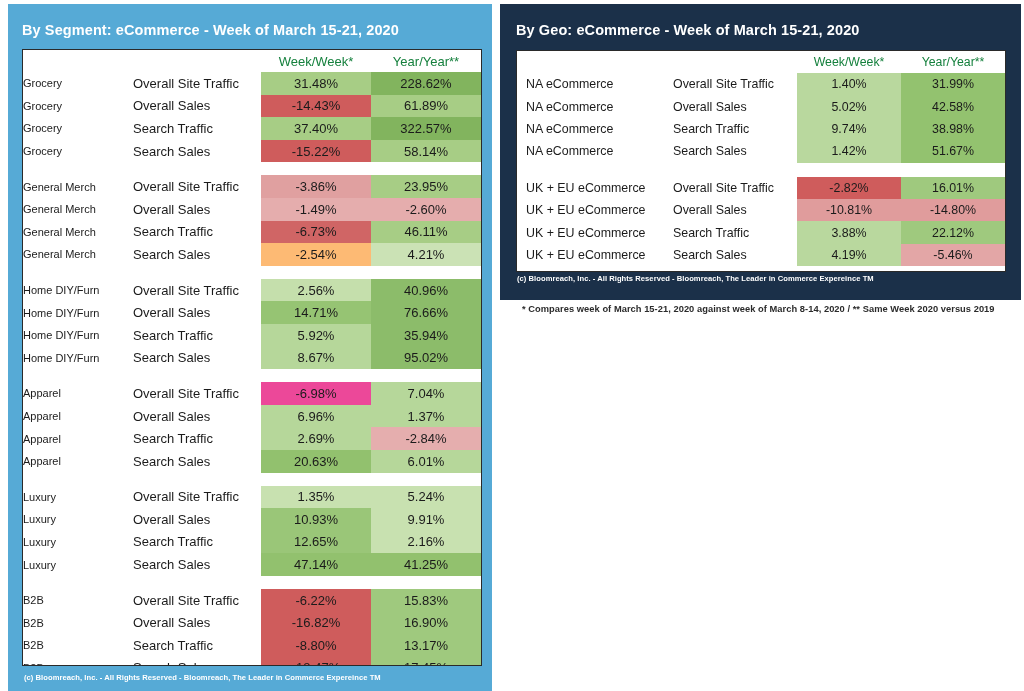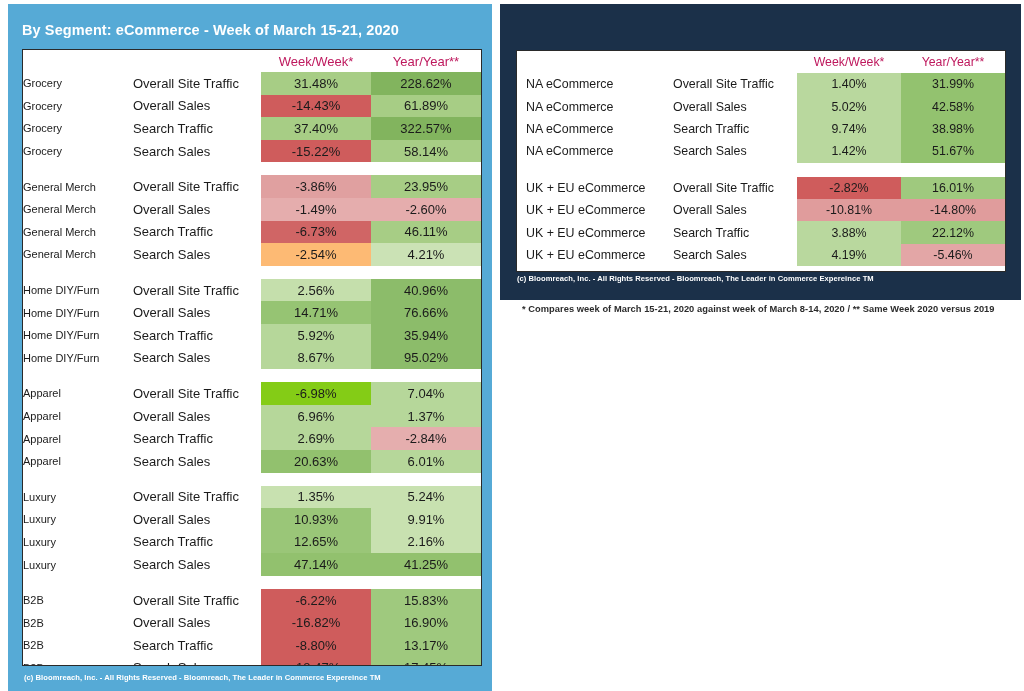--- a/index.html
+++ b/index.html
@@ -100,21 +100,21 @@
   #table-geo col.c-metric{ width: 128px; }
   #table-geo col.c-ww    { width: 104px; }
   #table-geo col.c-yy    { width: 104px; }
 
   .hdr-blank { height: 22px; background: #ffffff; }
   .hdr-num {
     height: 22px;
     background: #ffffff;
     text-align: center;
     font-size: 13px;
-    color: #be185d;
+    color: #15803d;
   }
   #table-geo .hdr-num { font-size: 12.3px; }
 
   .row { height: 22.6px; }
   #table-geo .row { height: 22.4px; }
 
   .cell-label {
     font-size: 11px;
     color: #1b1b1b;
     padding-left: 7px;
@@ -254,21 +254,21 @@
             <td class="cell-metric">Search Sales</td>
             <td class="cell-val" style="background: rgb(182, 215, 154);">8.67%</td>
             <td class="cell-val" style="background: rgb(140, 188, 106);">95.02%</td>
           </tr>
           <tr class="spacer-row">
             <td colspan="4"></td>
           </tr>
           <tr class="row">
             <td class="cell-label">Apparel</td>
             <td class="cell-metric">Overall Site Traffic</td>
-            <td class="cell-val" style="background: #84cc16;">-6.98%</td>
+            <td class="cell-val" style="background: #ec4899;">-6.98%</td>
             <td class="cell-val" style="background: rgb(182, 215, 154);">7.04%</td>
           </tr>
           <tr class="row">
             <td class="cell-label">Apparel</td>
             <td class="cell-metric">Overall Sales</td>
             <td class="cell-val" style="background: rgb(182, 215, 154);">6.96%</td>
             <td class="cell-val" style="background: rgb(182, 215, 154);">1.37%</td>
           </tr>
           <tr class="row">
             <td class="cell-label">Apparel</td>
@@ -338,20 +338,21 @@
           </tr>
         </tbody>
     </table>
   </div>
 
   <div class="panel-footer">(c) Bloomreach, Inc. - All Rights Reserved - Bloomreach, The Leader in Commerce Expereince TM</div>
 </div>
 
 <div class="panel" id="panel-geo">
 
+  <div class="panel-title">By Geo: eCommerce - Week of March 15-21, 2020</div>
 
   <div class="table-wrap" id="table-geo">
     <table class="grid">
       <colgroup>
         <col class="c-seg">
           <col class="c-metric">
           <col class="c-ww">
           <col class="c-yy">
       </colgroup>
       <thead>

